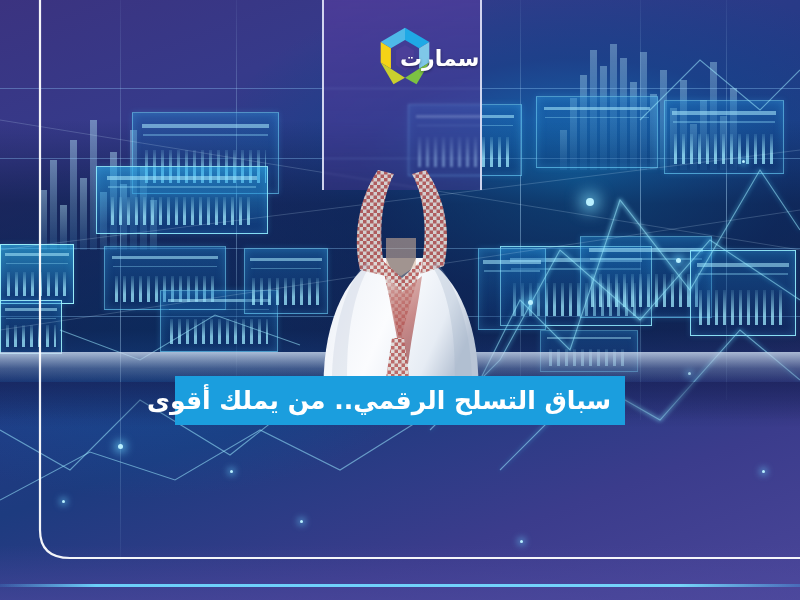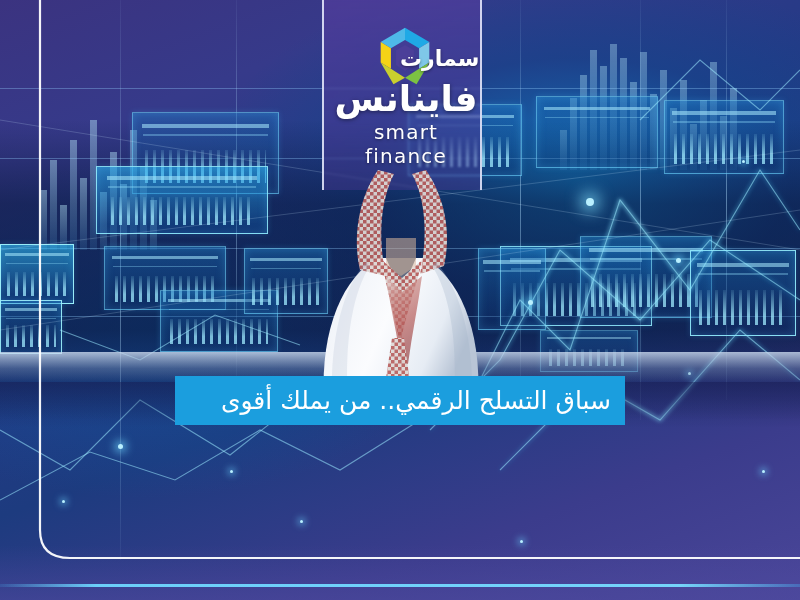--- a/index.html
+++ b/index.html
@@ -199,21 +199,21 @@
   }
   .bar2 {
     left: 175px; top: 425px;
     width: 448px; height: 60px;
     background: #111b8e;
   }
   .bar-text {
     color: #ffffff;
     direction: rtl;
     text-align: right;
-    font-weight: normal;
+    font-weight: bold;
     font-family: "DejaVu Sans", "Liberation Sans", sans-serif;
     white-space: nowrap;
   }
   .bar1 .bar-text {
     font-size: 25px;
     line-height: 49px;
     padding-right: 14px;
   }
   .bar2 .bar-text {
     font-size: 25px;
@@ -419,22 +419,20 @@
         <polygon points="32,94 50,84 68,94 50,104" fill="#7cc242" opacity="0"></polygon>
 
         <polygon points="50,25 72,38 72,70 50,84 28,70 28,38" fill="#4b3c97" opacity="0.0"></polygon>
         <polygon points="50,30 66,40 66,66 50,76 34,66 34,40" fill="none"></polygon>
 
         <path d="M36,41 L50,33 L64,41 L64,64 L50,73 L36,64 Z" fill="#4b3f99"></path>
       </svg>
     </div>
   </div>
   <div class="logo-ar-top">سمارت</div>
-  <div class="logo-ar-main">فاينانس</div>
-  <div class="logo-en">smart finance</div>
 
   <div class="headline bar1">
     <div class="bar-text">سباق التسلح الرقمي.. من يملك أقوى</div>
   </div>
 
   <svg class="frame-line" viewBox="0 0 800 600" preserveAspectRatio="none">
     <path d="M40,0 L40,530 Q40,558 70,558 L800,558" fill="none" stroke="#ffffff" stroke-width="2.2" stroke-opacity="0.95"></path>
   </svg>
 
   <div class="bottom-fade"></div>

